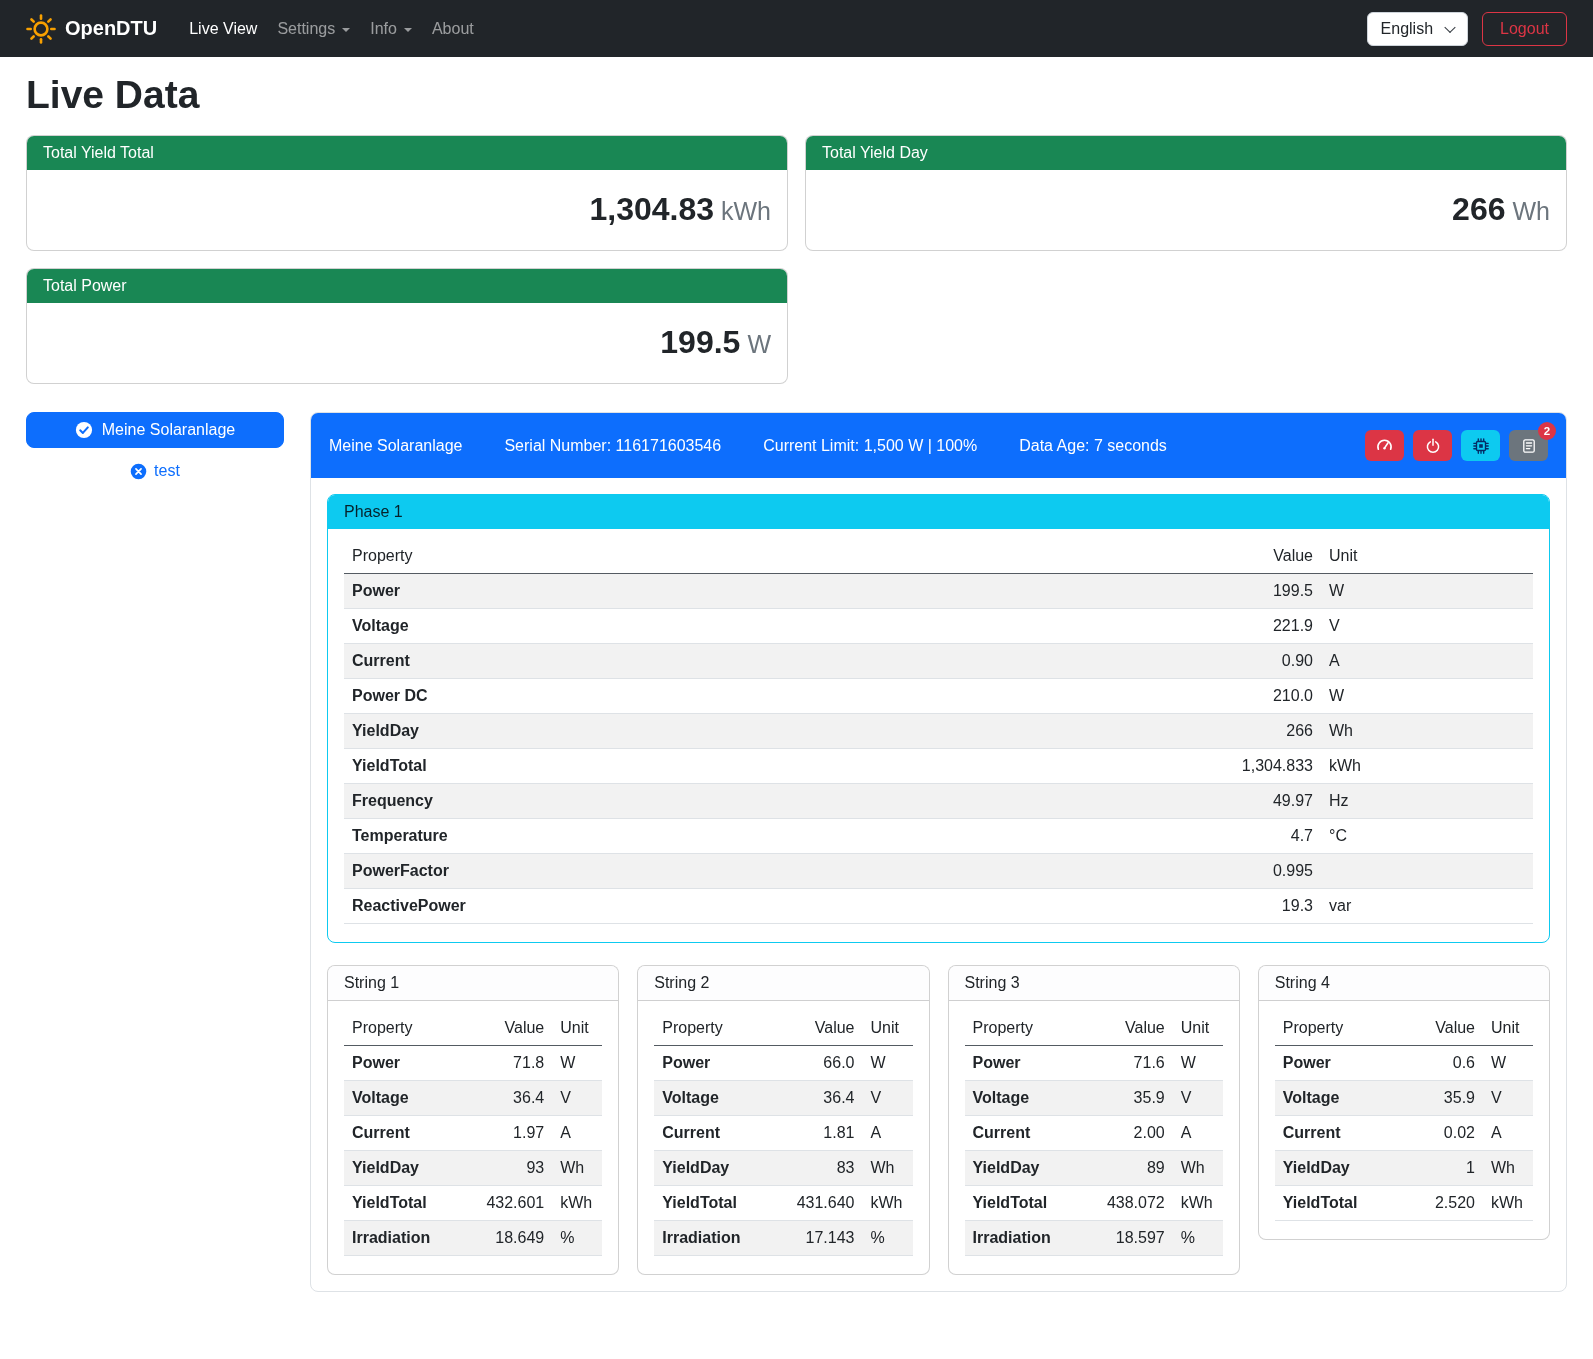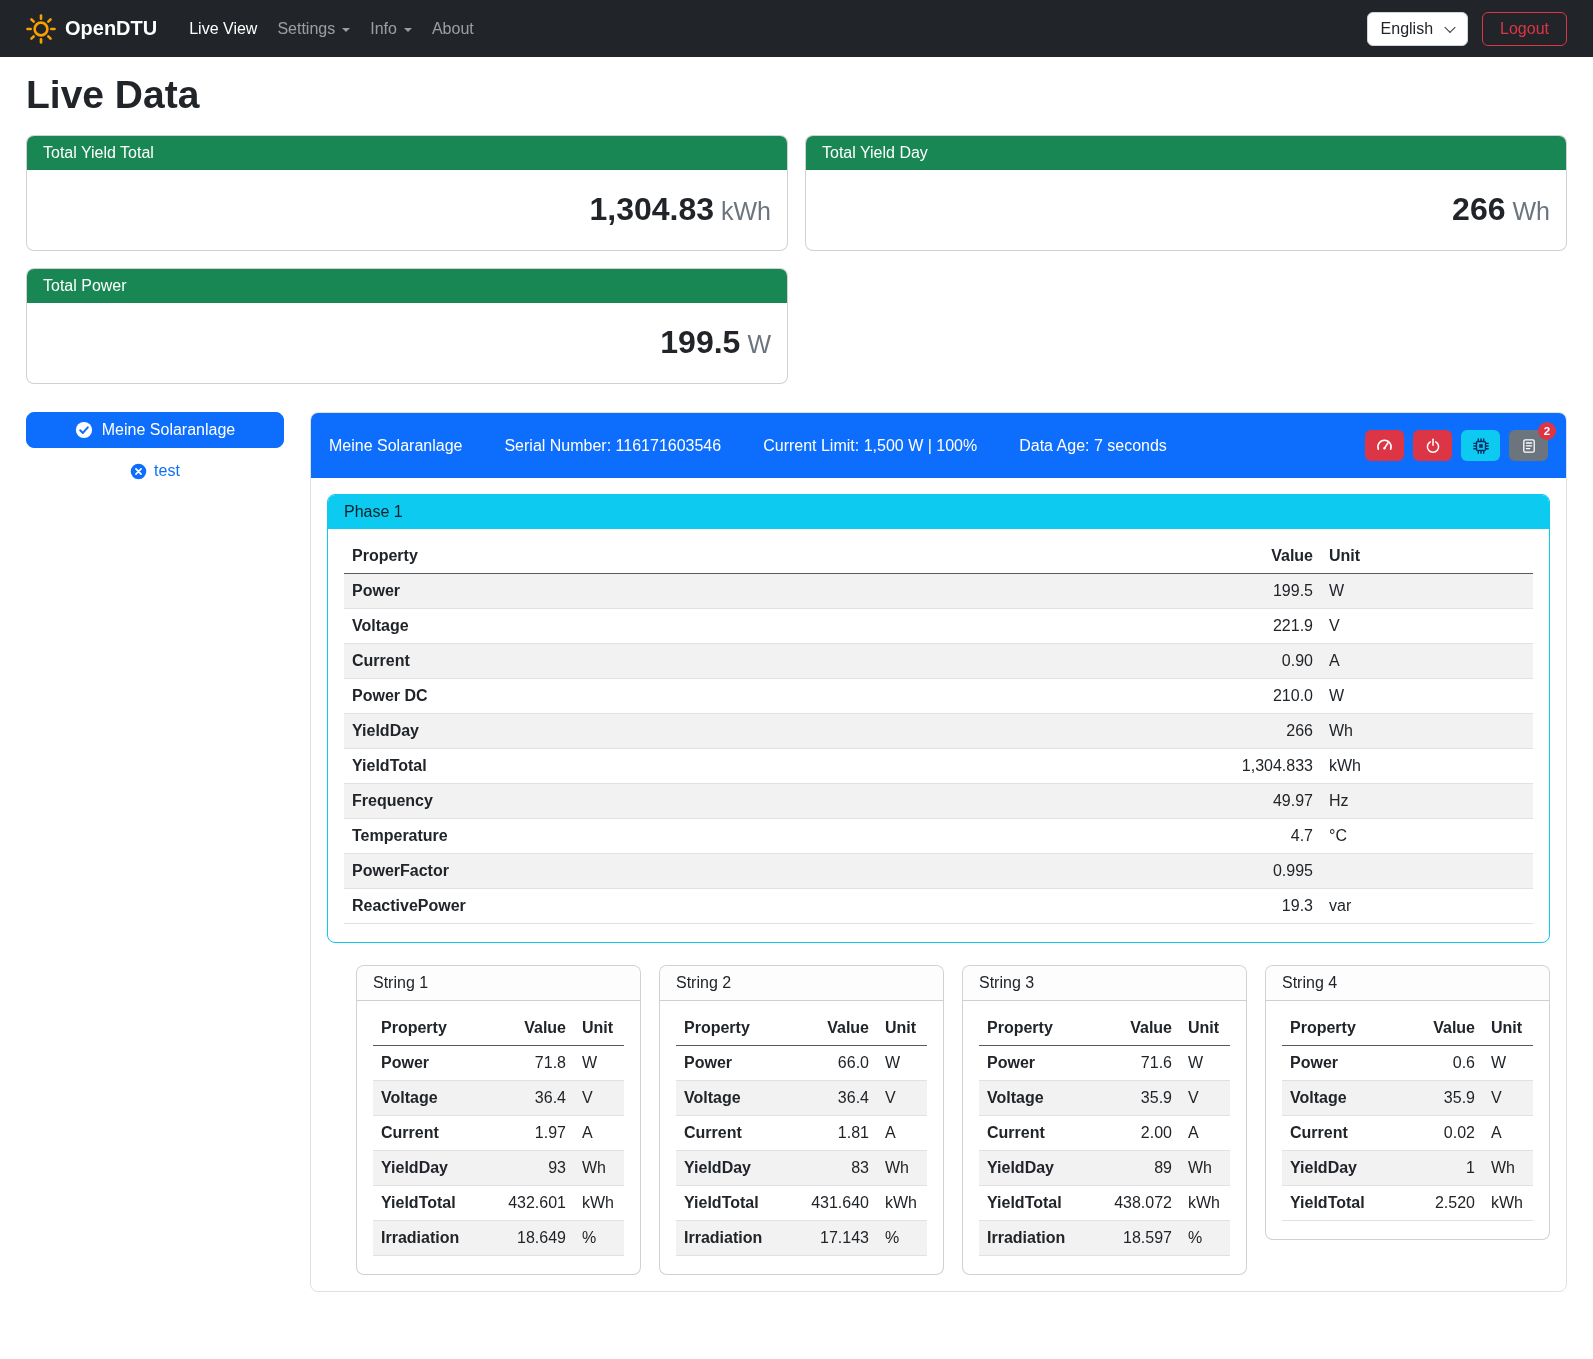--- a/index.html
+++ b/index.html
@@ -125,36 +125,36 @@
   .phase-header {
     background: #0dcaf0; color: #06222b;
     padding: 8px 16px; font-size: 16px;
     border-radius: 7px 7px 0 0;
   }
   .phase-body { padding: 10px 16px 18px; }
 
   
   table.data-table { width: 100%; border-collapse: collapse; font-size: 16px; }
   .data-table th {
-    text-align: left; font-weight: 700;
+    text-align: left; font-weight: 400;
     padding: 8px; border-bottom: 1px solid #545b62;
   }
   .data-table th.col-value { text-align: right; }
   .data-table td { padding: 8px; border-bottom: 1px solid #dee2e6; }
   .data-table td.prop { font-weight: 700; }
   .data-table td.val { text-align: right; }
   .phase-table th.col-unit, .phase-table td.unit { width: 212px; }
   .string-table th.col-unit, .string-table td.unit { width: 50px; }
   .phase-table tbody tr:nth-of-type(odd) { background: rgba(0,0,0,.05); }
   .string-table tbody tr:nth-of-type(even) { background: rgba(0,0,0,.05); }
 
   
   .strings-grid {
     display: grid; grid-template-columns: repeat(4, 1fr);
-    gap: 18px; align-items: start; margin-left: 29px;
+    gap: 18px; align-items: start;
   }
   .string-card { border: 1px solid rgba(0,0,0,.18); border-radius: 8px; background: #fff; }
   .string-header {
     padding: 8px 16px; font-size: 16px;
     background: #fdfdfe;
     border-bottom: 1px solid rgba(0,0,0,.18);
     border-radius: 7px 7px 0 0;
   }
   .string-body { padding: 10px 16px 18px; }
 </style>

